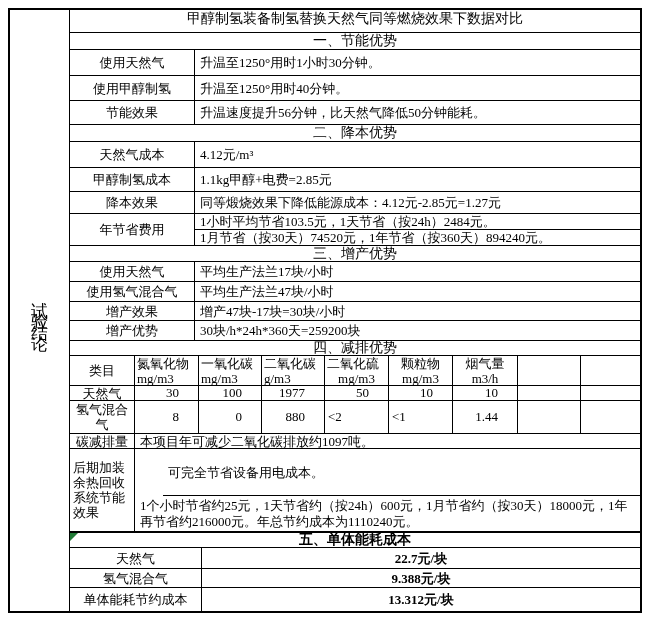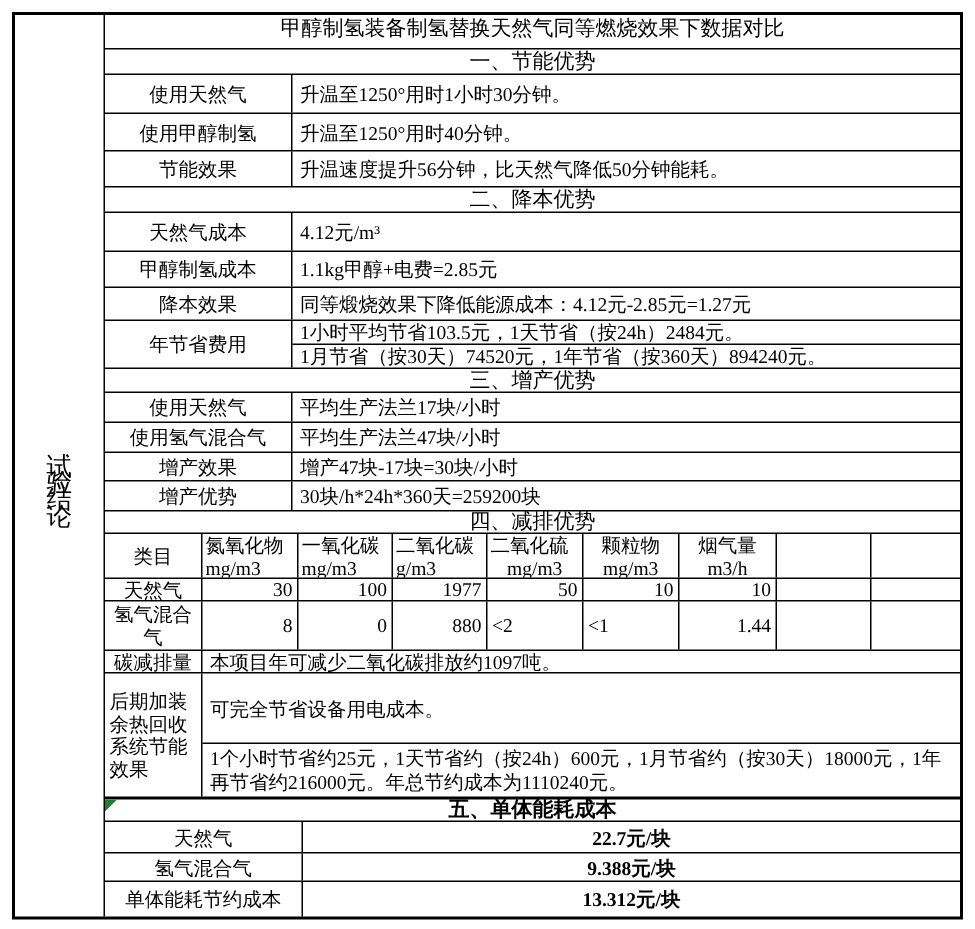--- a/index.html
+++ b/index.html
@@ -54,21 +54,21 @@
   }
   .c0{width:65px;}.c1{width:64px;}.c2{width:63px;}.c3{width:63px;}
   .c4{width:64px;}.c5{width:64px;}.c6{width:65px;}.c7{width:63px;}
   .c8{flex:1;border-right:none;}
   .ehead{flex-direction:column;justify-content:center;align-items:stretch;line-height:15px;font-size:13px;}
   .ehead .ln{padding:0 2px;}
   .alignL .ln{text-align:left;}
   .alignC .ln{text-align:center;}
   .alignC2 .ln1{text-align:left;}
   .alignC2 .ln2{text-align:center;}
-  .num{justify-content:flex-end;padding-right:3px;}
+  .num{justify-content:flex-end;padding-right:19px;}
   .lt{justify-content:flex-start;padding-left:3px;}
   .ctr{justify-content:center;text-align:center;line-height:15px;}
   .tri{
     position:absolute;left:0;top:0;width:8px;height:8px;background:#217a36;
     clip-path:polygon(0 0,100% 0,0 100%);
   }
 </style>
 </head>
 <body>
 
@@ -203,21 +203,21 @@
       </div>
 
       <div class="row" style="height:15px">
         <div class="lbl lblN">碳减排量</div>
         <div class="val">本项目年可减少二氧化碳排放约1097吨。</div>
       </div>
 
       <div class="row" style="height:83px">
         <div class="lbl lblN" style="text-align:left;justify-content:flex-start;padding-left:3px;">后期加装余热回收系统节能效果</div>
         <div class="stack">
-          <div class="sub" style="flex:0 0 47px;">可完全节省设备用电成本。</div>
+          <div class="sub" style="flex:0 0 47px;margin-left:28px;">可完全节省设备用电成本。</div>
           <div class="sub" style="align-items:flex-start;">
             <span class="wrap" style="padding:2px 0;">1个小时节省约25元，1天节省约（按24h）600元，1月节省约（按30天）18000元，1年再节省约216000元。年总节约成本为1110240元。</span>
           </div>
         </div>
       </div>
 
       <div class="row hdr bold thick-top" style="height:16px">
         <span class="tri"></span>
         <span>五、单体能耗成本</span>
       </div>

